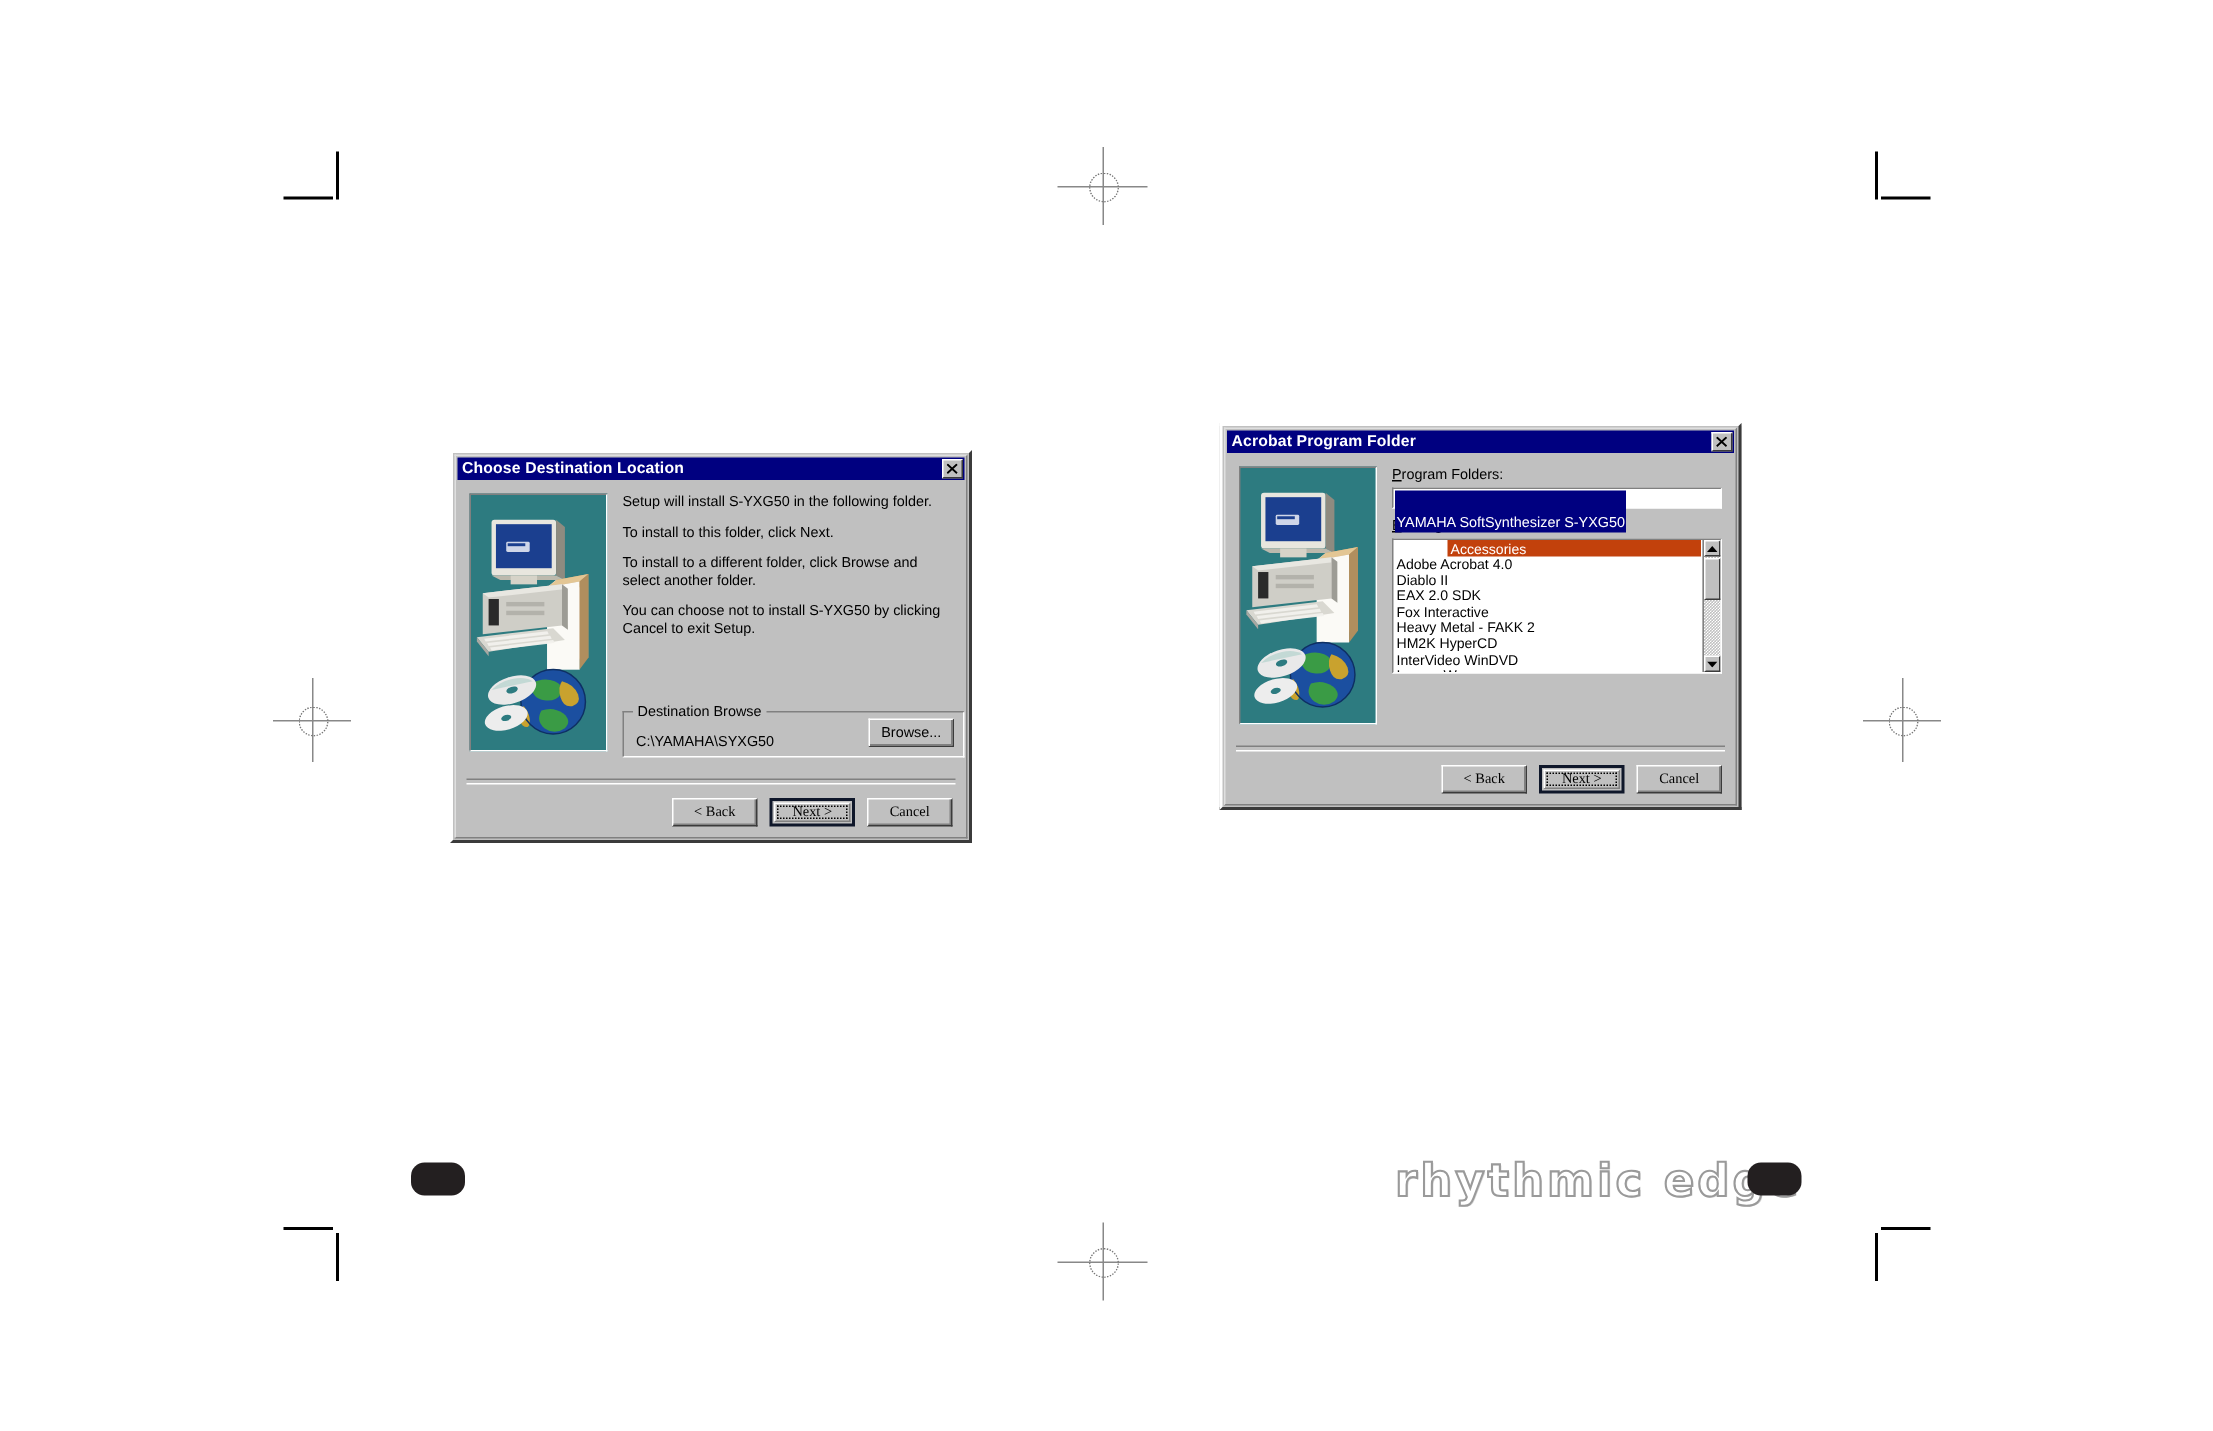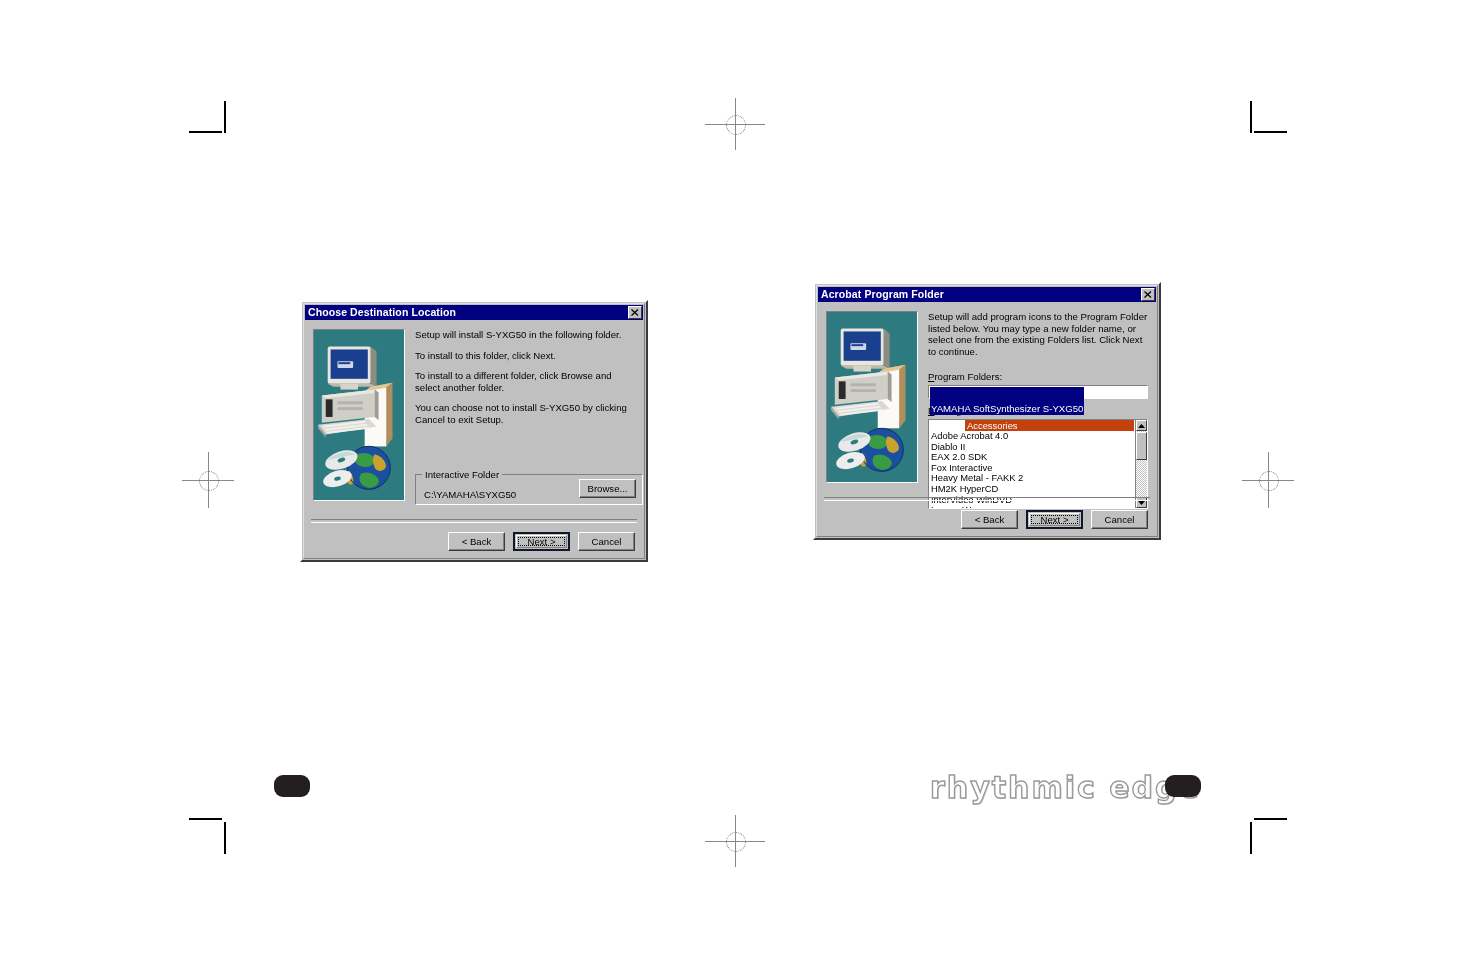--- a/index.html
+++ b/index.html
@@ -80,21 +80,21 @@
   .para{
     font-size:9.6px;line-height:11.5px;color:#000;margin:0 0 9px 0;
   }
 
   
   .sep{
     position:absolute;left:4px;right:4px;bottom:32px;height:2px;
     border-top:1px solid #808080;border-bottom:1px solid #ffffff;
   }
   .btnrow{
-    position:absolute;right:6px;bottom:4px;display:flex;gap:8px;align-items:center;
+    position:absolute;right:6px;bottom:4px;display:flex;gap:8px;align-items:center;font-family:Liberation Serif, serif;
   }
   .btn{
     width:57px;height:19px;background:#c0c0c0;
     border-top:1px solid #ffffff;border-left:1px solid #ffffff;
     border-right:1px solid #3b3b3b;border-bottom:1px solid #3b3b3b;
     display:flex;align-items:center;justify-content:center;
     font-size:9.6px;color:#000;box-sizing:border-box;position:relative;cursor:default;
   }
   .btn .ib{
     position:absolute;inset:0;
@@ -288,21 +288,21 @@
     </div>
 
     <div class="content">
       <p class="para">Setup will install S-YXG50 in the following folder.</p>
       <p class="para">To install to this folder, click Next.</p>
       <p class="para">To install to a different folder, click Browse and select another folder.</p>
       <p class="para">You can choose not to install S-YXG50 by clicking Cancel to exit Setup.</p>
     </div>
 
     <div class="group" style="left:108px;top:152px;width:228px;height:31px;">
-      <span class="legend">Interactive Folder</span>
+      <span class="legend">Destination Browse</span>
       <span class="value">C:\YAMAHA\SYXG50</span>
     </div>
     <div class="btn" style="position:absolute;left:272px;top:157px;width:57px;height:19px;">
       <div class="ib"></div>
       <span>Browse...</span>
     </div>
 
     <div class="sep"></div>
 
     <div class="btnrow">
@@ -375,21 +375,20 @@
         <ellipse cx="56" cy="140" rx="22" ry="22" fill="none" stroke="#0e2f63" stroke-width="1"></ellipse>
         <ellipse cx="28" cy="132" rx="17" ry="9" fill="#e9e9e9" transform="rotate(-18 28 132)"></ellipse>
         <ellipse cx="28" cy="132" rx="4" ry="2.2" fill="#2d7b80" transform="rotate(-18 28 132)"></ellipse>
         <path d="M14 132 a17 9 -18 0 1 28 -6" fill="#b9d5cf" opacity="0.8"></path>
         <ellipse cx="24" cy="151" rx="15" ry="8" fill="#ededed" transform="rotate(-16 24 151)"></ellipse>
         <ellipse cx="24" cy="151" rx="3.5" ry="2" fill="#2d7b80" transform="rotate(-16 24 151)"></ellipse>
       </svg>
     </div>
 
     <div class="content" style="right:6px;">
-      <p class="para" style="margin-bottom:14px;">Setup will add program icons to the Program Folder listed below. You may type a new folder name, or select one from the existing Folders list.  Click Next to continue.</p>
 
       <div class="lbl" style="margin-bottom:3px;">
         <u>P</u><span>rogram Folders:</span>
       </div>
       <div class="edit" style="height:14px;">
         <span class="sel">YAMAHA SoftSynthesizer S-YXG50</span>
       </div>
 
       <div class="lbl" style="margin:6px 0 3px 0;">
         <u>E</u><span>xisting Folders:</span>

